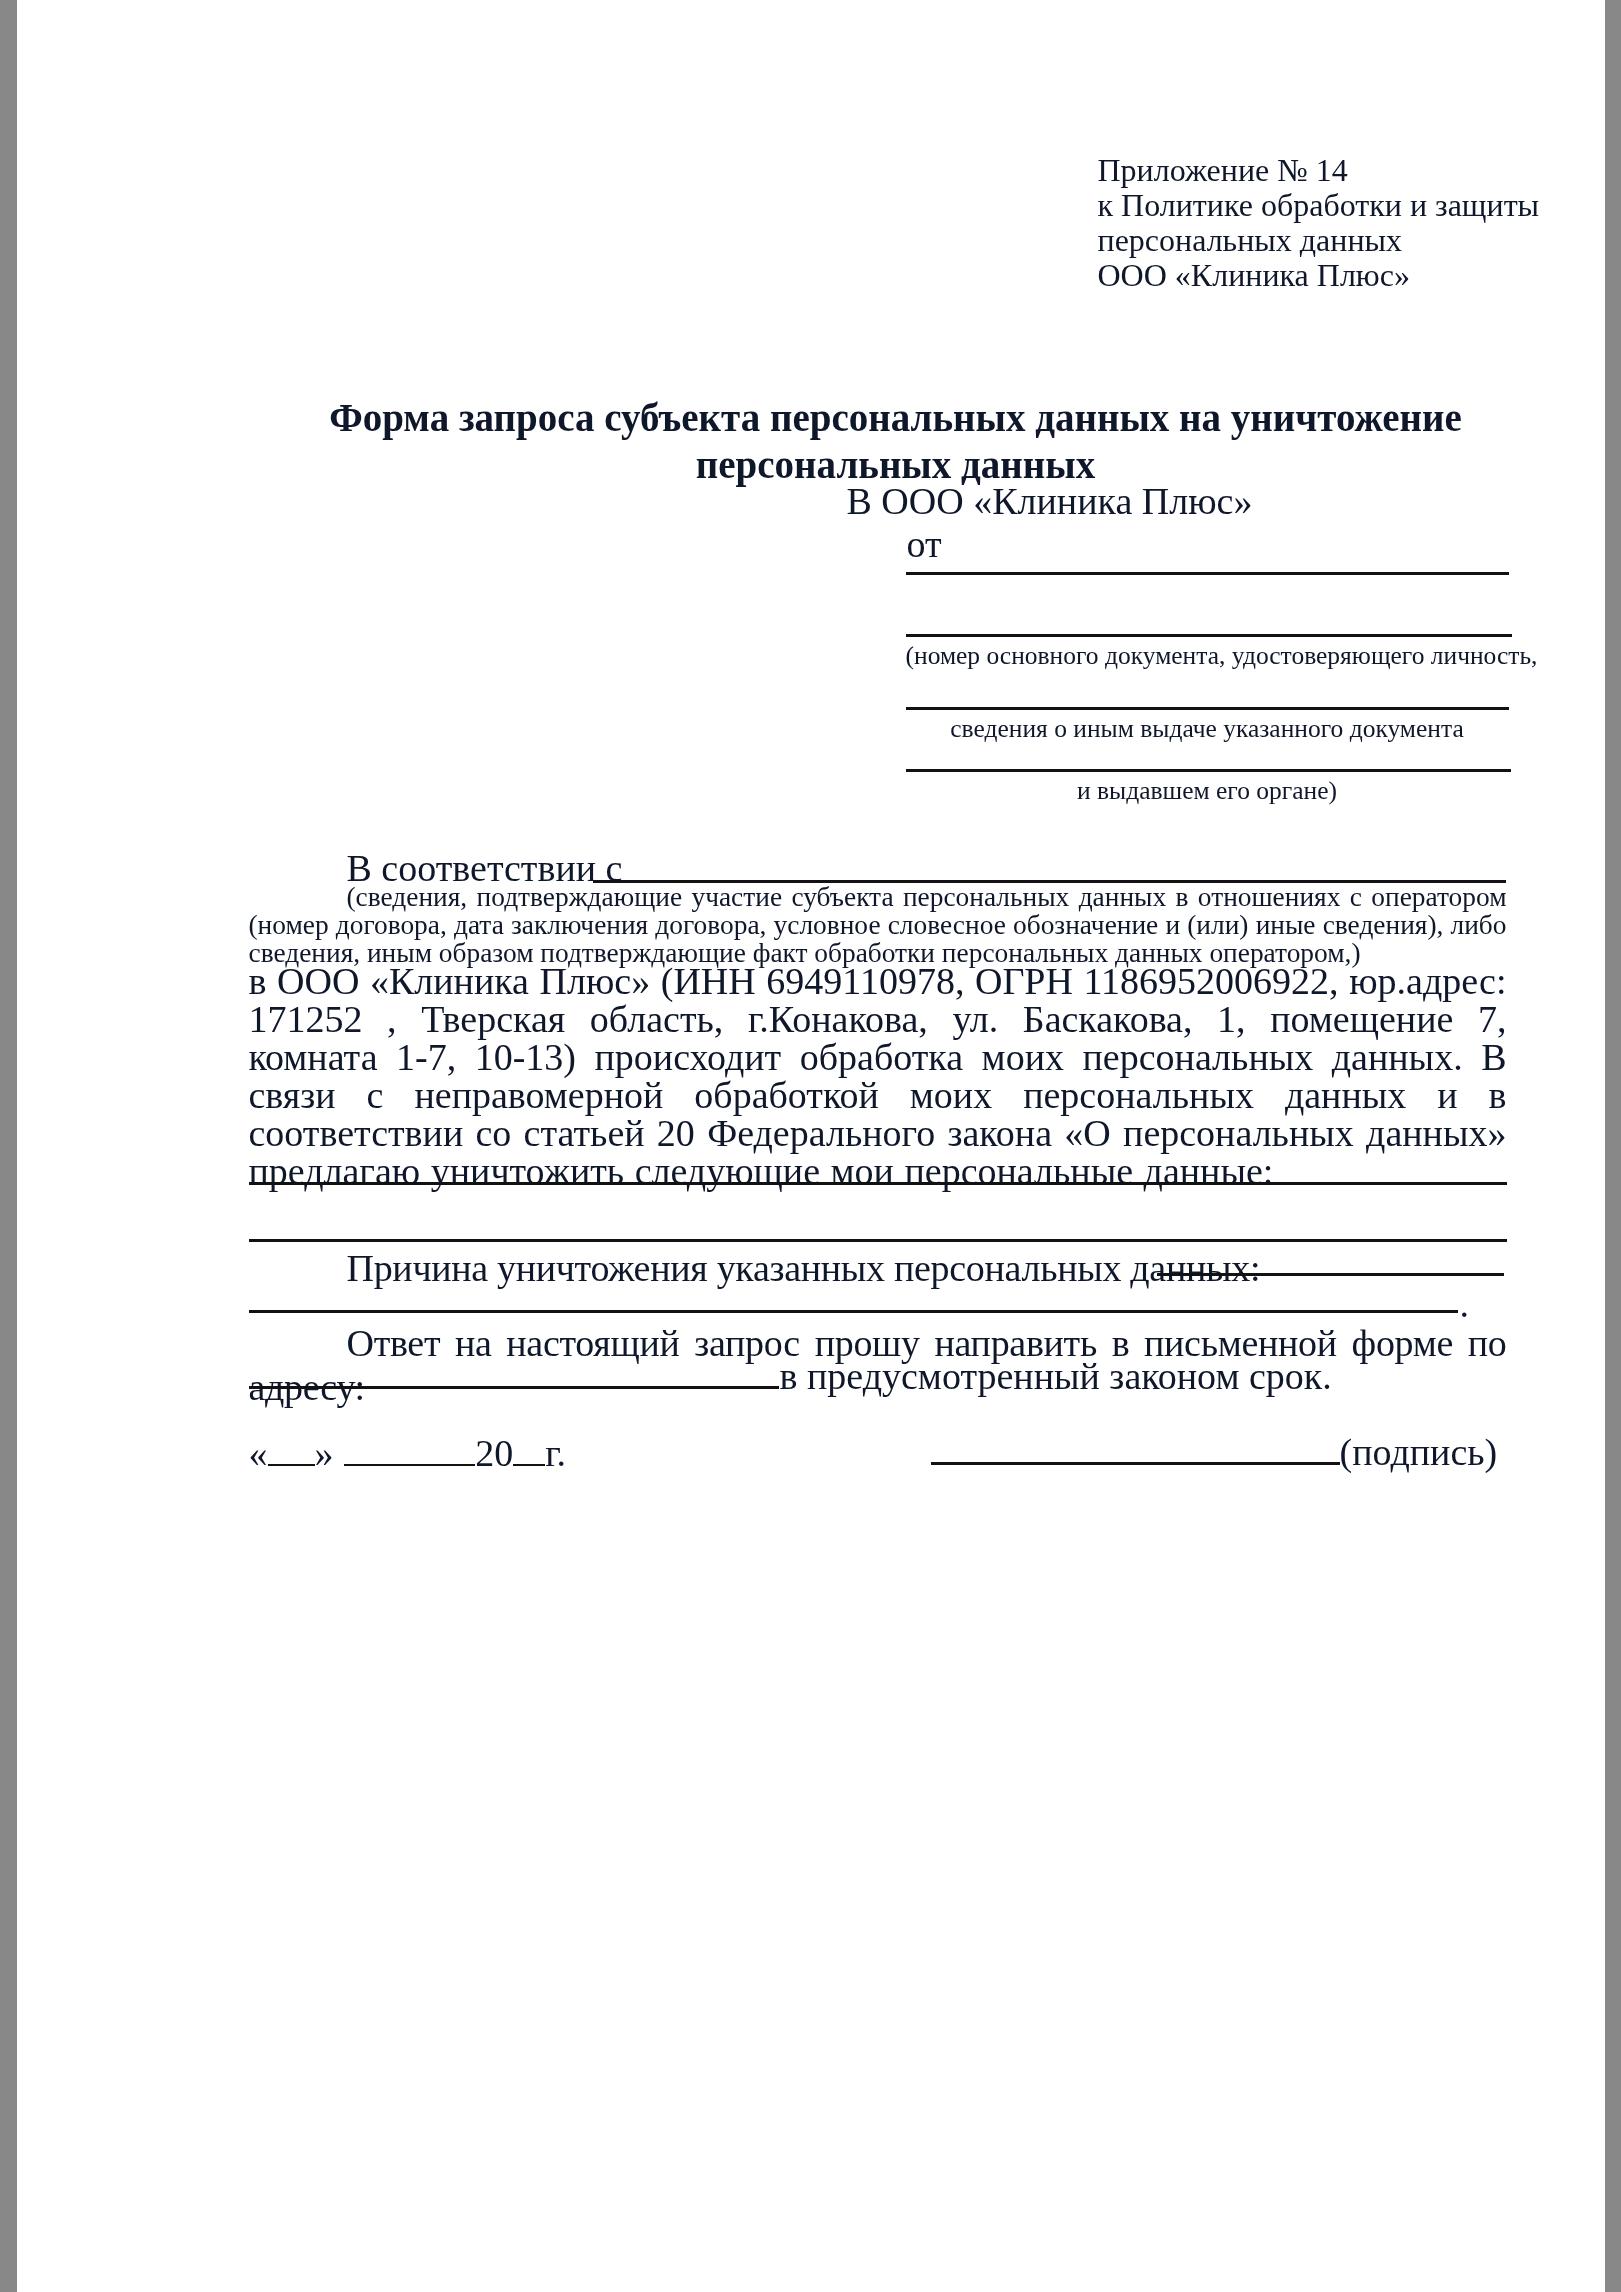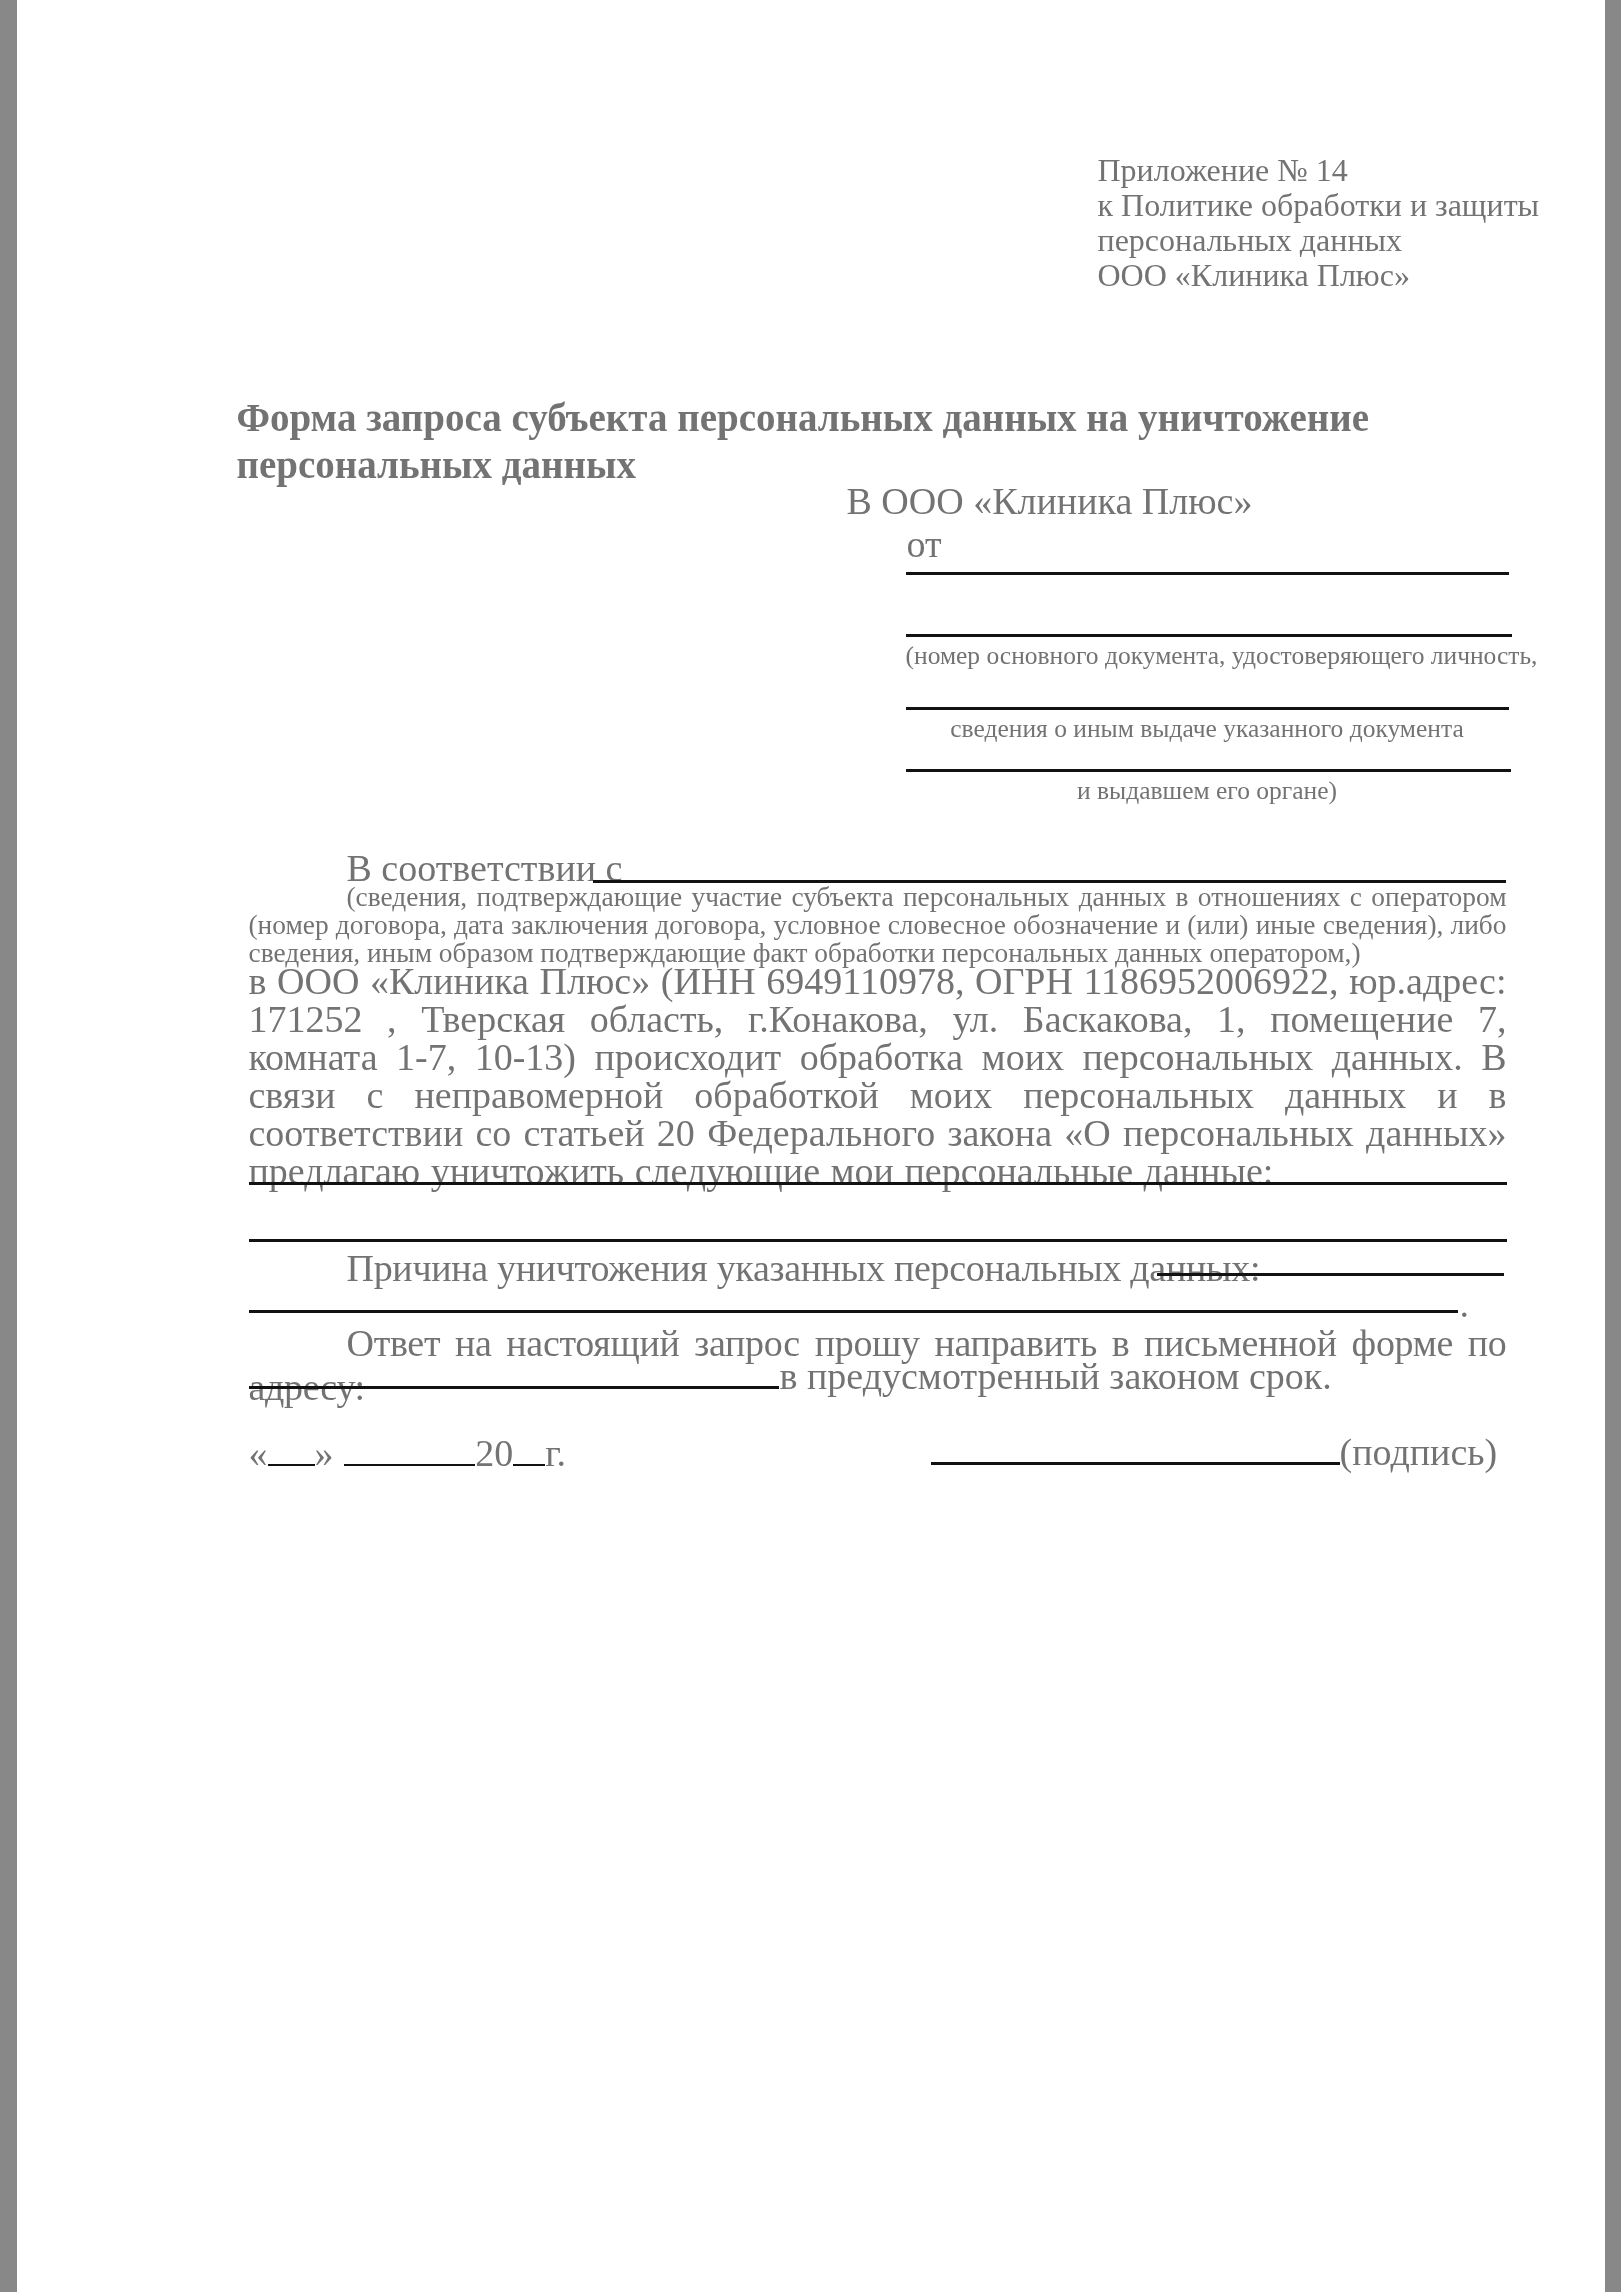--- a/index.html
+++ b/index.html
@@ -2,31 +2,31 @@
 <html><head>
 <meta charset="utf-8">
 <style>
   html,body{margin:0;padding:0;background:#888;}
   .page{
     position:relative;
     width:1588px;height:2293px;
     margin:0 auto;
     background:#ffffff;
     font-family:"Liberation Serif","DejaVu Serif",serif;
-    color:#737373;
+    color:#0f172a;
     overflow:hidden;
   }
   .abs{position:absolute;white-space:nowrap;}
   .line{position:absolute;height:2.9px;background:#121212;}
   .hdr{left:1081px;top:153px;font-size:32px;line-height:35px;}
   .hdr div{white-space:nowrap;}
   .title{
-    left:220px;top:394px;width:1258px;
+    left:250px;top:394px;width:1258px;
     font-size:39px;font-weight:bold;line-height:47px;
-    text-align:left;white-space:normal;
+    text-align:center;white-space:normal;
   }
   .to-line{left:830px;top:479px;font-size:38px;}
   .from-label{left:890px;top:522px;font-size:38px;}
   .fld-cap{
     position:absolute;left:889px;width:603px;
     font-size:25.5px;text-align:center;white-space:nowrap;
   }
   .accord-lead{left:330px;top:846px;font-size:38px;}
   .note{
     left:232px;top:883px;width:1258px;

